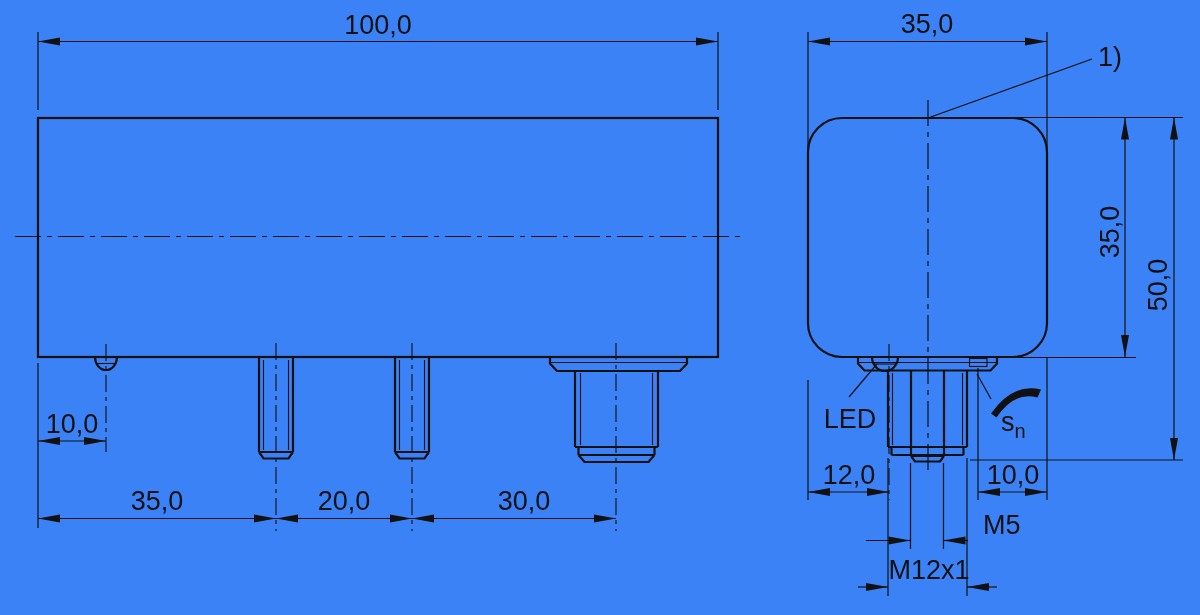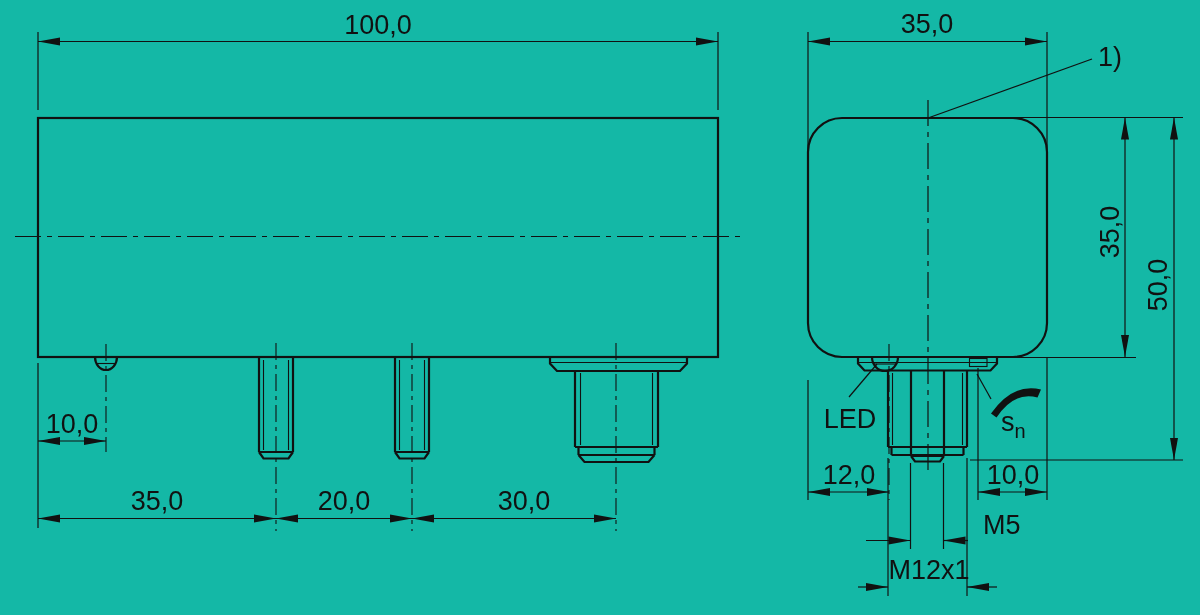--- a/index.html
+++ b/index.html
@@ -1,16 +1,16 @@
 <!DOCTYPE html>
 <html><head>
 <meta charset="utf-8">
 <style>
   html,body { margin:0; padding:0; background:#ffffff; }
-  .frame { position:relative; width:1200px; height:615px; background:#14b8a6; overflow:hidden; }
+  .frame { position:relative; width:1200px; height:615px; background:#3b82f6; overflow:hidden; }
   svg { display:block; }
   .ol { stroke:#111111; stroke-width:2.2; fill:none; }
   .tl { stroke:#111111; stroke-width:1.1; fill:none; }
   .dl { stroke:#111111; stroke-width:1.2; fill:none; }
   .cl { stroke:#111111; stroke-width:1.2; fill:none; stroke-dasharray:26 6 5 6; }
   .cls{ stroke:#111111; stroke-width:1.1; fill:none; stroke-dasharray:17 5 4 5; }
   .ar { fill:#111111; stroke:none; }
   text { font-family:"Liberation Sans", sans-serif; font-size:27px; fill:#111111; }
   .mid { text-anchor:middle; }
   .sub { font-size:20px; }

